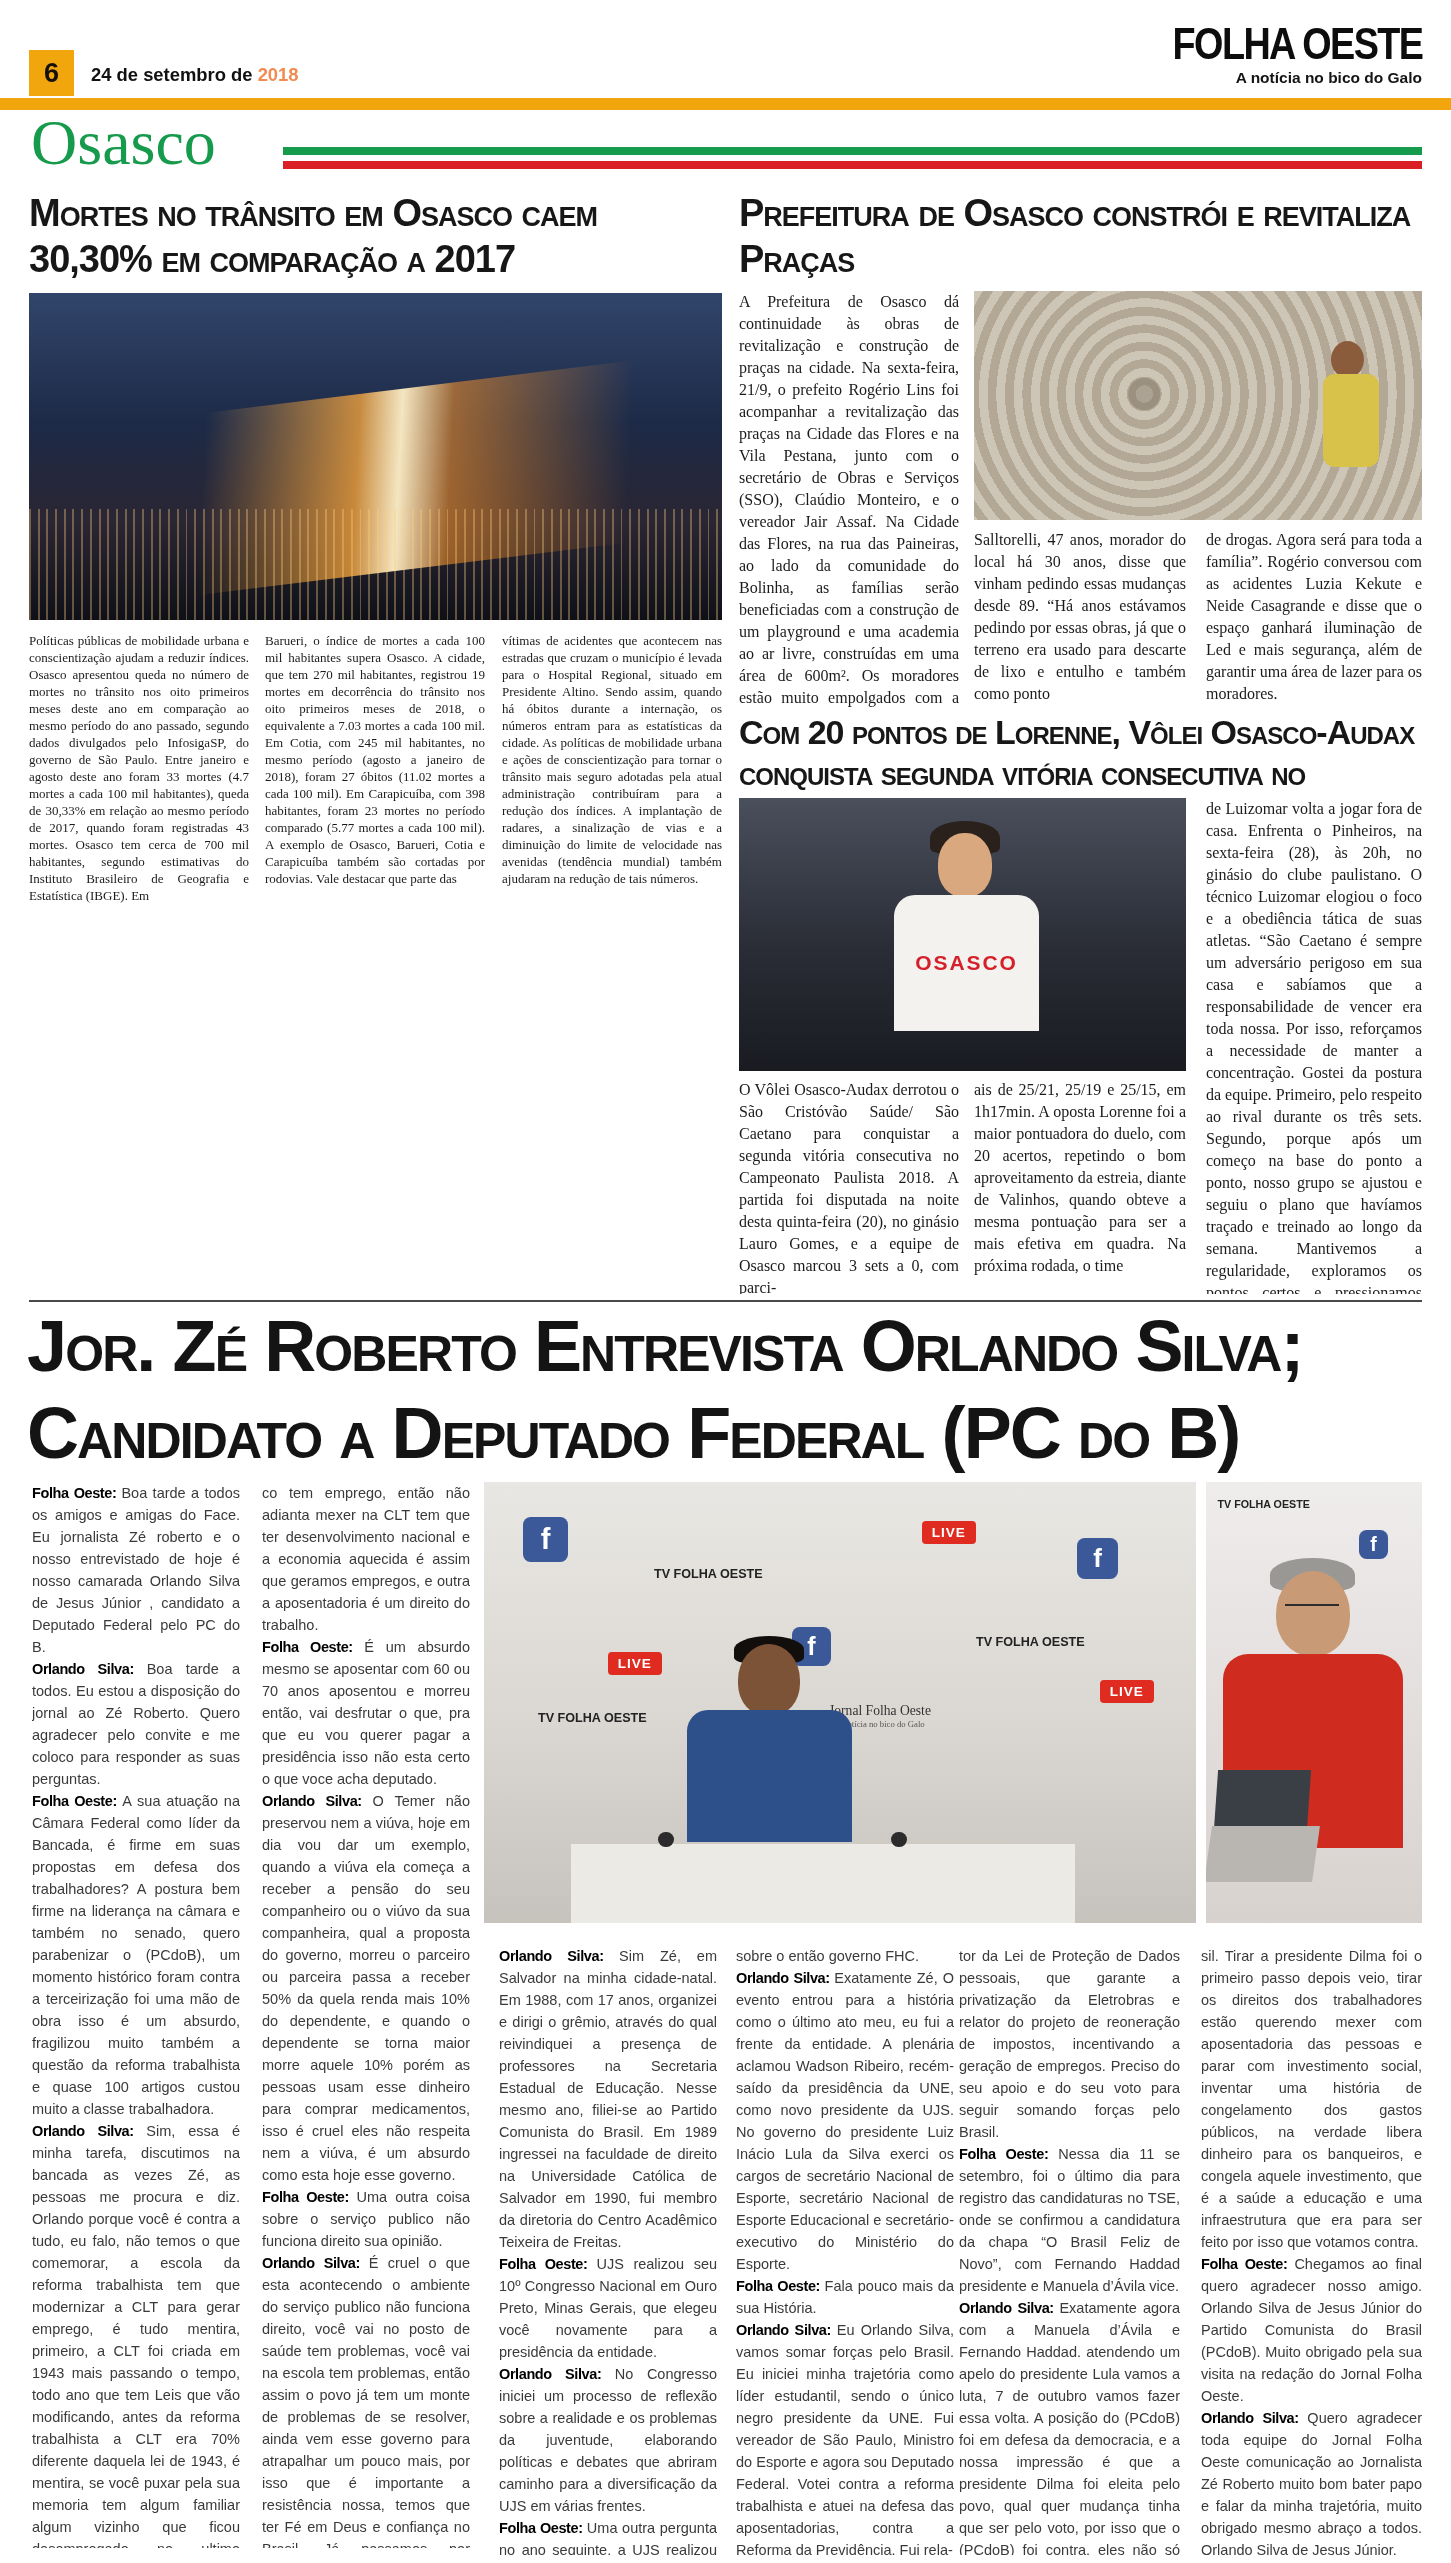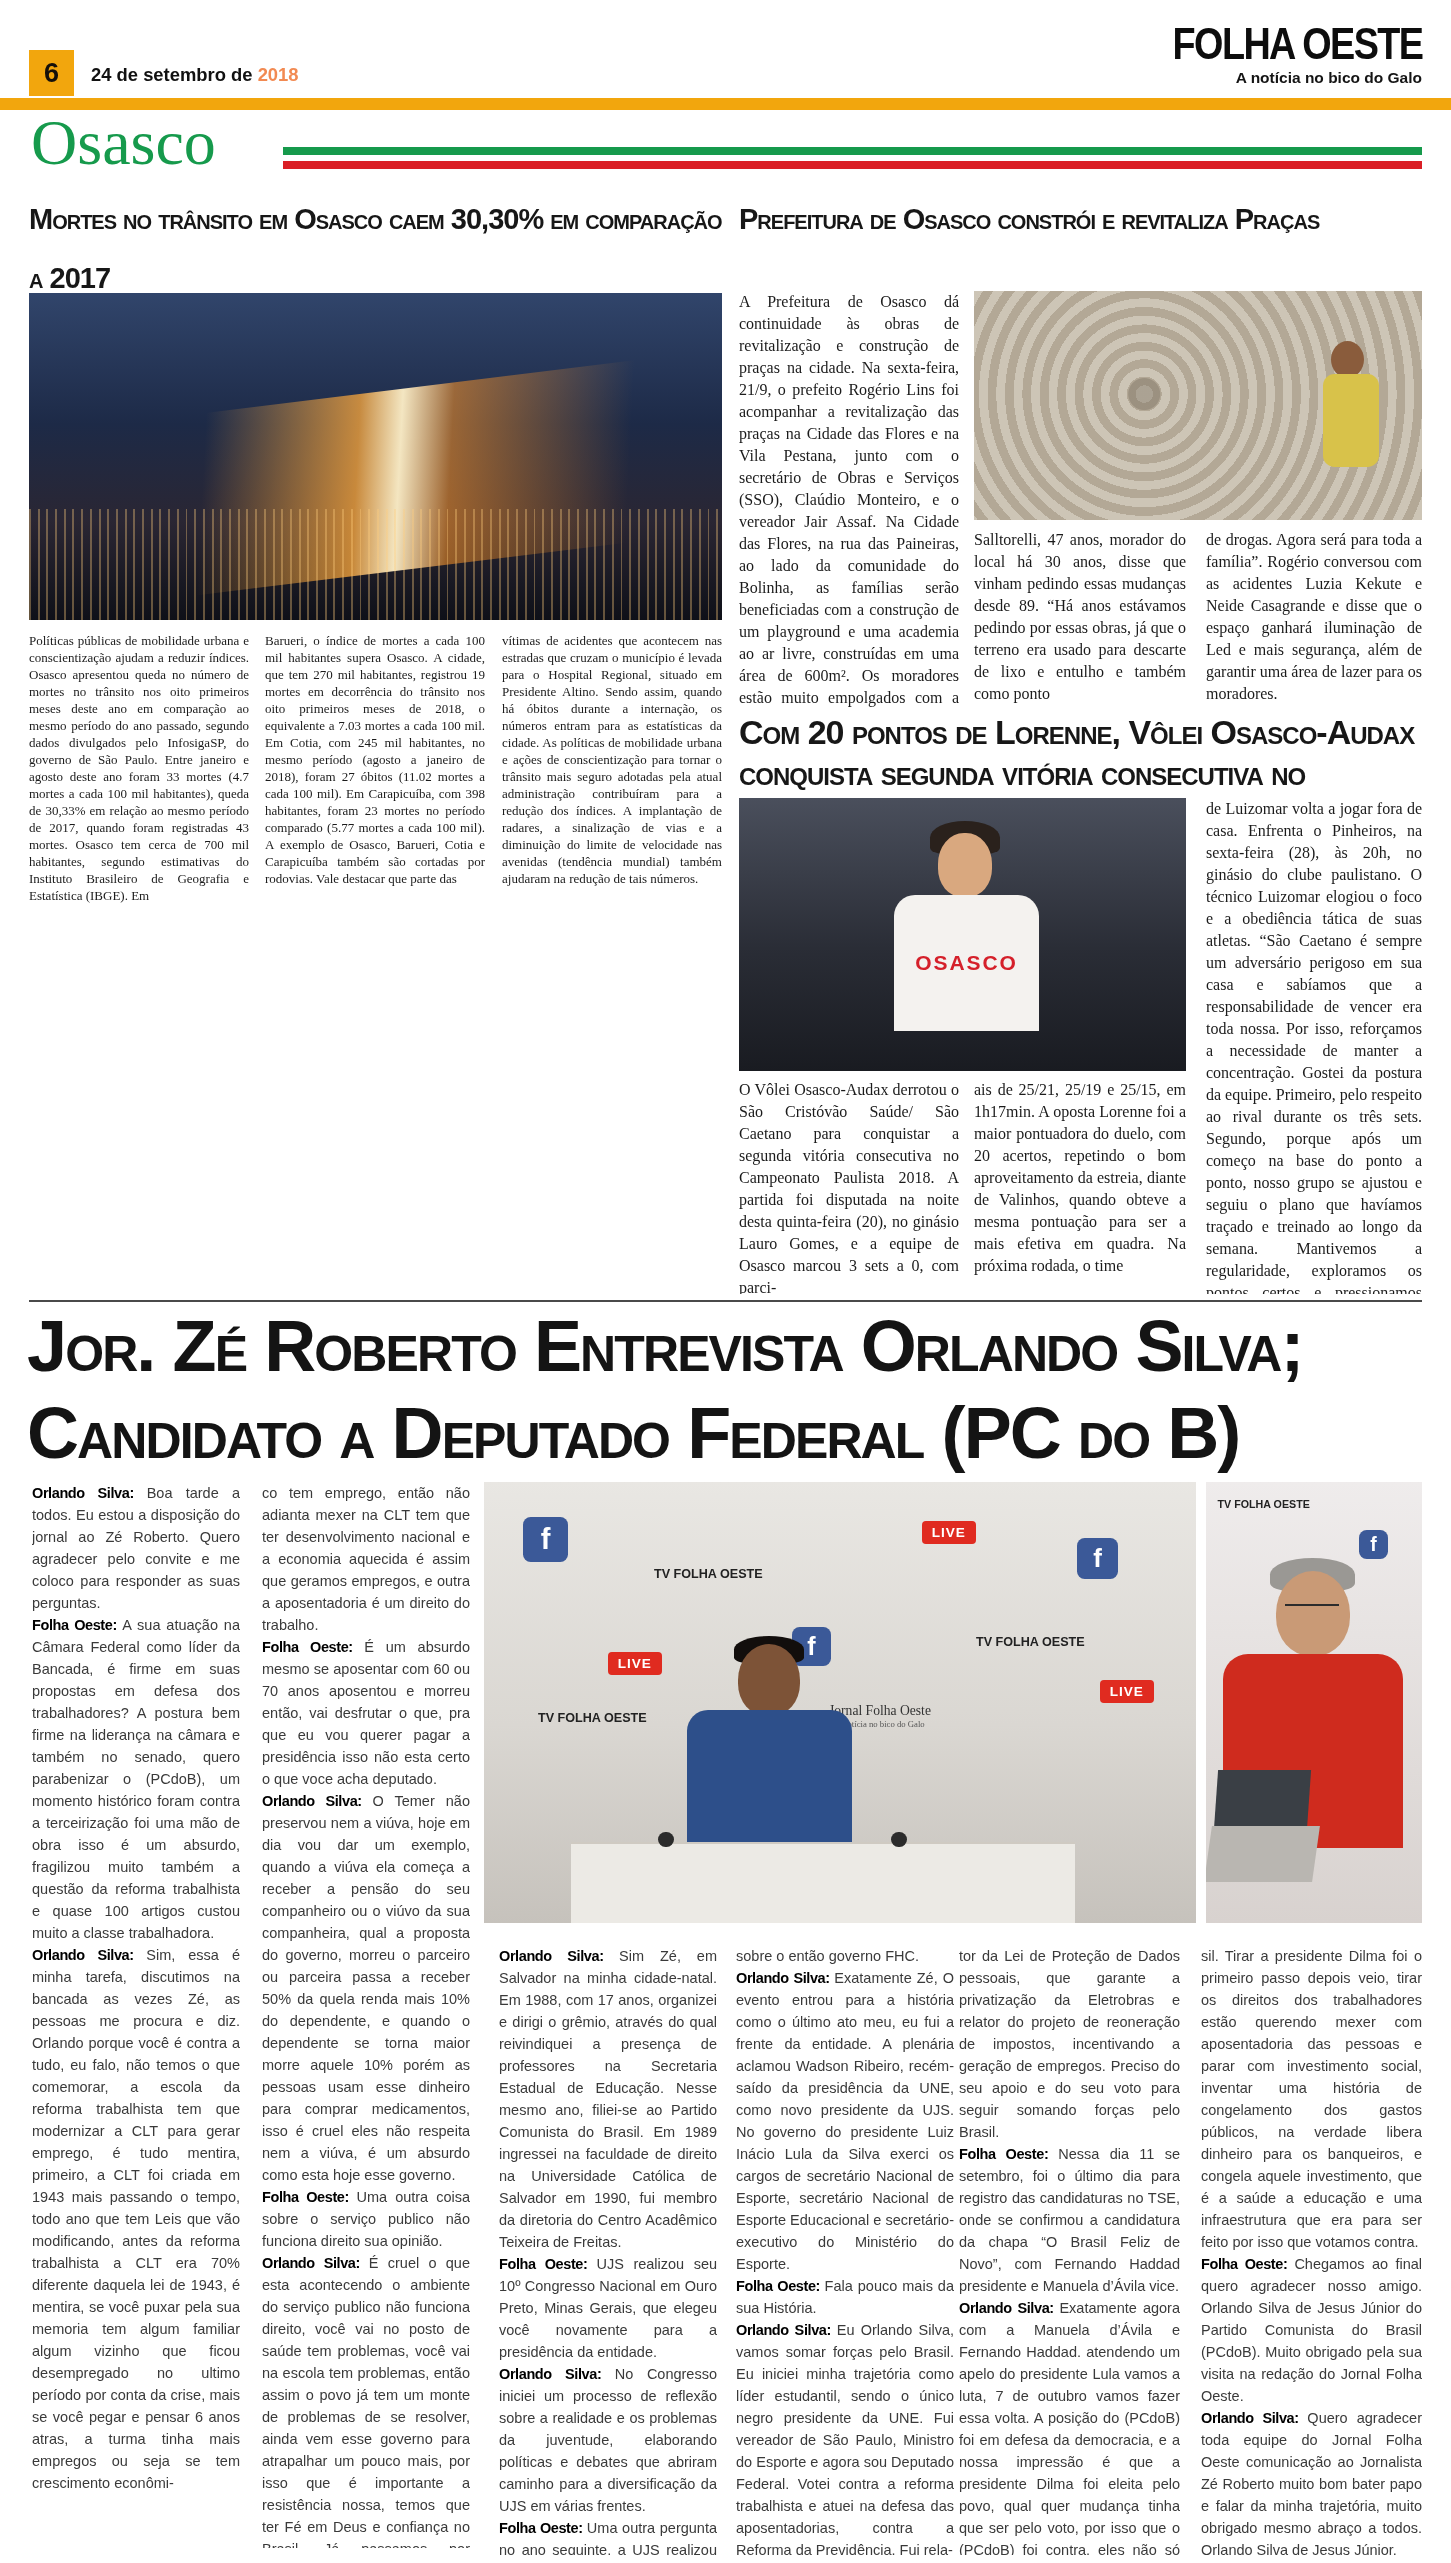--- a/index.html
+++ b/index.html
@@ -21,21 +21,21 @@
 
   
   .section-title{position:absolute;left:31px;top:108px;font-family:"Liberation Serif",serif;
                  font-size:64px;line-height:70px;color:#169a4c;}
   .rule-green{position:absolute;left:283px;top:147px;width:1139px;height:7.7px;background:#169a4c;}
   .rule-red{position:absolute;left:283px;top:161px;width:1139px;height:7.7px;background:#da1f26;}
 
   
   .hl{position:absolute;font-family:"Liberation Sans",sans-serif;font-weight:700;
       font-variant:small-caps;letter-spacing:-1px;color:#171717;margin:0;}
-  .hl-main{font-size:29px;line-height:59px;}
+  .hl-main{font-size:38px;line-height:46px;}
   .hl-volei{font-size:34px;line-height:41px;}
   .big-hl{position:absolute;left:27px;width:1393px;font-family:"Liberation Sans",sans-serif;
           font-weight:700;font-variant:small-caps;letter-spacing:-1.9px;font-size:72px;
           line-height:81px;color:#141414;margin:0;white-space:nowrap;}
 
   
   .col{position:absolute;text-align:justify;overflow:hidden;hyphens:auto;}
   .t-col{width:220px;font-size:13px;line-height:17px;}
   .p-col{font-size:16px;line-height:22px;}
   .qa-col{position:absolute;font-family:"Liberation Sans",sans-serif;font-size:14.5px;line-height:22px;
@@ -142,20 +142,21 @@
   <div class="col p-col" style="left:739px;top:1079px;width:220px;height:215px;">O Vôlei Osasco-Audax derrotou o São Cristóvão Saúde/ São Caetano para conquistar a segunda vitória consecutiva no Campeonato Paulista 2018. A partida foi disputada na noite desta quinta-feira (20), no ginásio Lauro Gomes, e a equipe de Osasco marcou 3 sets a 0, com parci-</div>
   <div class="col p-col" style="left:974px;top:1079px;width:212px;height:215px;">ais de 25/21, 25/19 e 25/15, em 1h17min. A oposta Lorenne foi a maior pontuadora do duelo, com 20 acertos, repetindo o bom aproveitamento da estreia, diante de Valinhos, quando obteve a mesma pontuação para ser a mais efetiva em quadra. Na próxima rodada, o time</div>
   <div class="col p-col" style="left:1206px;top:798px;width:216px;height:496px;">de Luizomar volta a jogar fora de casa. Enfrenta o Pinheiros, na sexta-feira (28), às 20h, no ginásio do clube paulistano. O técnico Luizomar elogiou o foco e a obediência tática de suas atletas. “São Caetano é sempre um adversário perigoso em sua casa e sabíamos que a responsabilidade de vencer era toda nossa. Por isso, reforçamos a necessidade de manter a concentração. Gostei da postura da equipe. Primeiro, pelo respeito ao rival durante os três sets. Segundo, porque após um começo na base do ponto a ponto, nosso grupo se ajustou e seguiu o plano que havíamos traçado e treinado ao longo da semana. Mantivemos a regularidade, exploramos os pontos certos e pressionamos para construir a vitória”, analisou o treinador.</div>
 
   <div class="page-rule"></div>
 
   <h1 class="big-hl" style="top:1306px;">Jor. Zé Roberto Entrevista Orlando Silva;</h1>
   <h1 class="big-hl" style="top:1393px;">Candidato a Deputado Federal (PC do B)</h1>
 
   <div class="qa-col" style="left:32px;top:1482px;width:208px;height:1066px;">
+      <p class="qa"><b>Folha Oeste: </b>Boa tarde a todos os amigos e amigas do Face. Eu jornalista Zé roberto e o nosso entrevistado de hoje é nosso camarada Orlando Silva de Jesus Júnior , candidato a Deputado Federal pelo PC do B.</p>
       <p class="qa"><b>Orlando Silva: </b>Boa tarde a todos. Eu estou a disposição do jornal ao Zé Roberto. Quero agradecer pelo convite e me coloco para responder as suas perguntas.</p>
       <p class="qa"><b>Folha Oeste: </b>A sua atuação na Câmara Federal como líder da Bancada, é firme em suas propostas em defesa dos trabalhadores? A postura bem firme na liderança na câmara e também no senado, quero parabenizar o (PCdoB), um momento histórico foram contra a terceirização foi uma mão de obra isso é um absurdo, fragilizou muito também a questão da reforma trabalhista e quase 100 artigos custou muito a classe trabalhadora.</p>
       <p class="qa"><b>Orlando Silva: </b>Sim, essa é minha tarefa, discutimos na bancada as vezes Zé, as pessoas me procura e diz. Orlando porque você é contra a tudo, eu falo, não temos o que comemorar, a escola da reforma trabalhista tem que modernizar a CLT para gerar emprego, é tudo mentira, primeiro, a CLT foi criada em 1943 mais passando o tempo, todo ano que tem Leis que vão modificando, antes da reforma trabalhista a CLT era 70% diferente daquela lei de 1943, é mentira, se você puxar pela sua memoria tem algum familiar algum vizinho que ficou desempregado no ultimo período por conta da crise, mais se você pegar e pensar 6 anos atras, a turma tinha mais empregos ou seja se tem crescimento econômi-</p>
     </div>
   <div class="qa-col" style="left:262px;top:1482px;width:208px;height:1066px;">
       <p class="qa">co tem emprego, então não adianta mexer na CLT tem que ter desenvolvimento nacional e a economia aquecida é assim que geramos empregos, e outra a aposentadoria é um direito do trabalho.</p>
       <p class="qa"><b>Folha Oeste: </b>É um absurdo mesmo se aposentar com 60 ou 70 anos aposentou e morreu então, vai desfrutar o que, pra que eu vou querer pagar a presidência isso não esta certo o que voce acha deputado.</p>
       <p class="qa"><b>Orlando Silva: </b>O Temer não preservou nem a viúva, hoje em dia vou dar um exemplo, quando a viúva ela começa a receber a pensão do seu companheiro ou o viúvo da sua companheira, qual a proposta do governo, morreu o parceiro ou parceira passa a receber 50% da quela renda mais 10% do dependente, e quando o dependente se torna maior morre aquele 10% porém as pessoas usam esse dinheiro para comprar medicamentos, isso é cruel eles não respeita nem a viúva, é um absurdo como esta hoje esse governo.</p>
       <p class="qa"><b>Folha Oeste: </b>Uma outra coisa sobre o serviço publico não funciona direito sua opinião.</p>
       <p class="qa"><b>Orlando Silva: </b>É cruel o que esta acontecendo o ambiente do serviço publico não funciona direito, você vai no posto de saúde tem problemas, você vai na escola tem problemas, então assim o povo já tem um monte de problemas de se resolver, ainda vem esse governo para atrapalhar um pouco mais, por isso que é importante a resistência nossa, temos que ter Fé em Deus e confiança no Brasil. Já passamos por momentos mais difíceis mais nos temos capacidade de sair dessa, por isso que temos que valorizar a democracia e o voto.</p>

